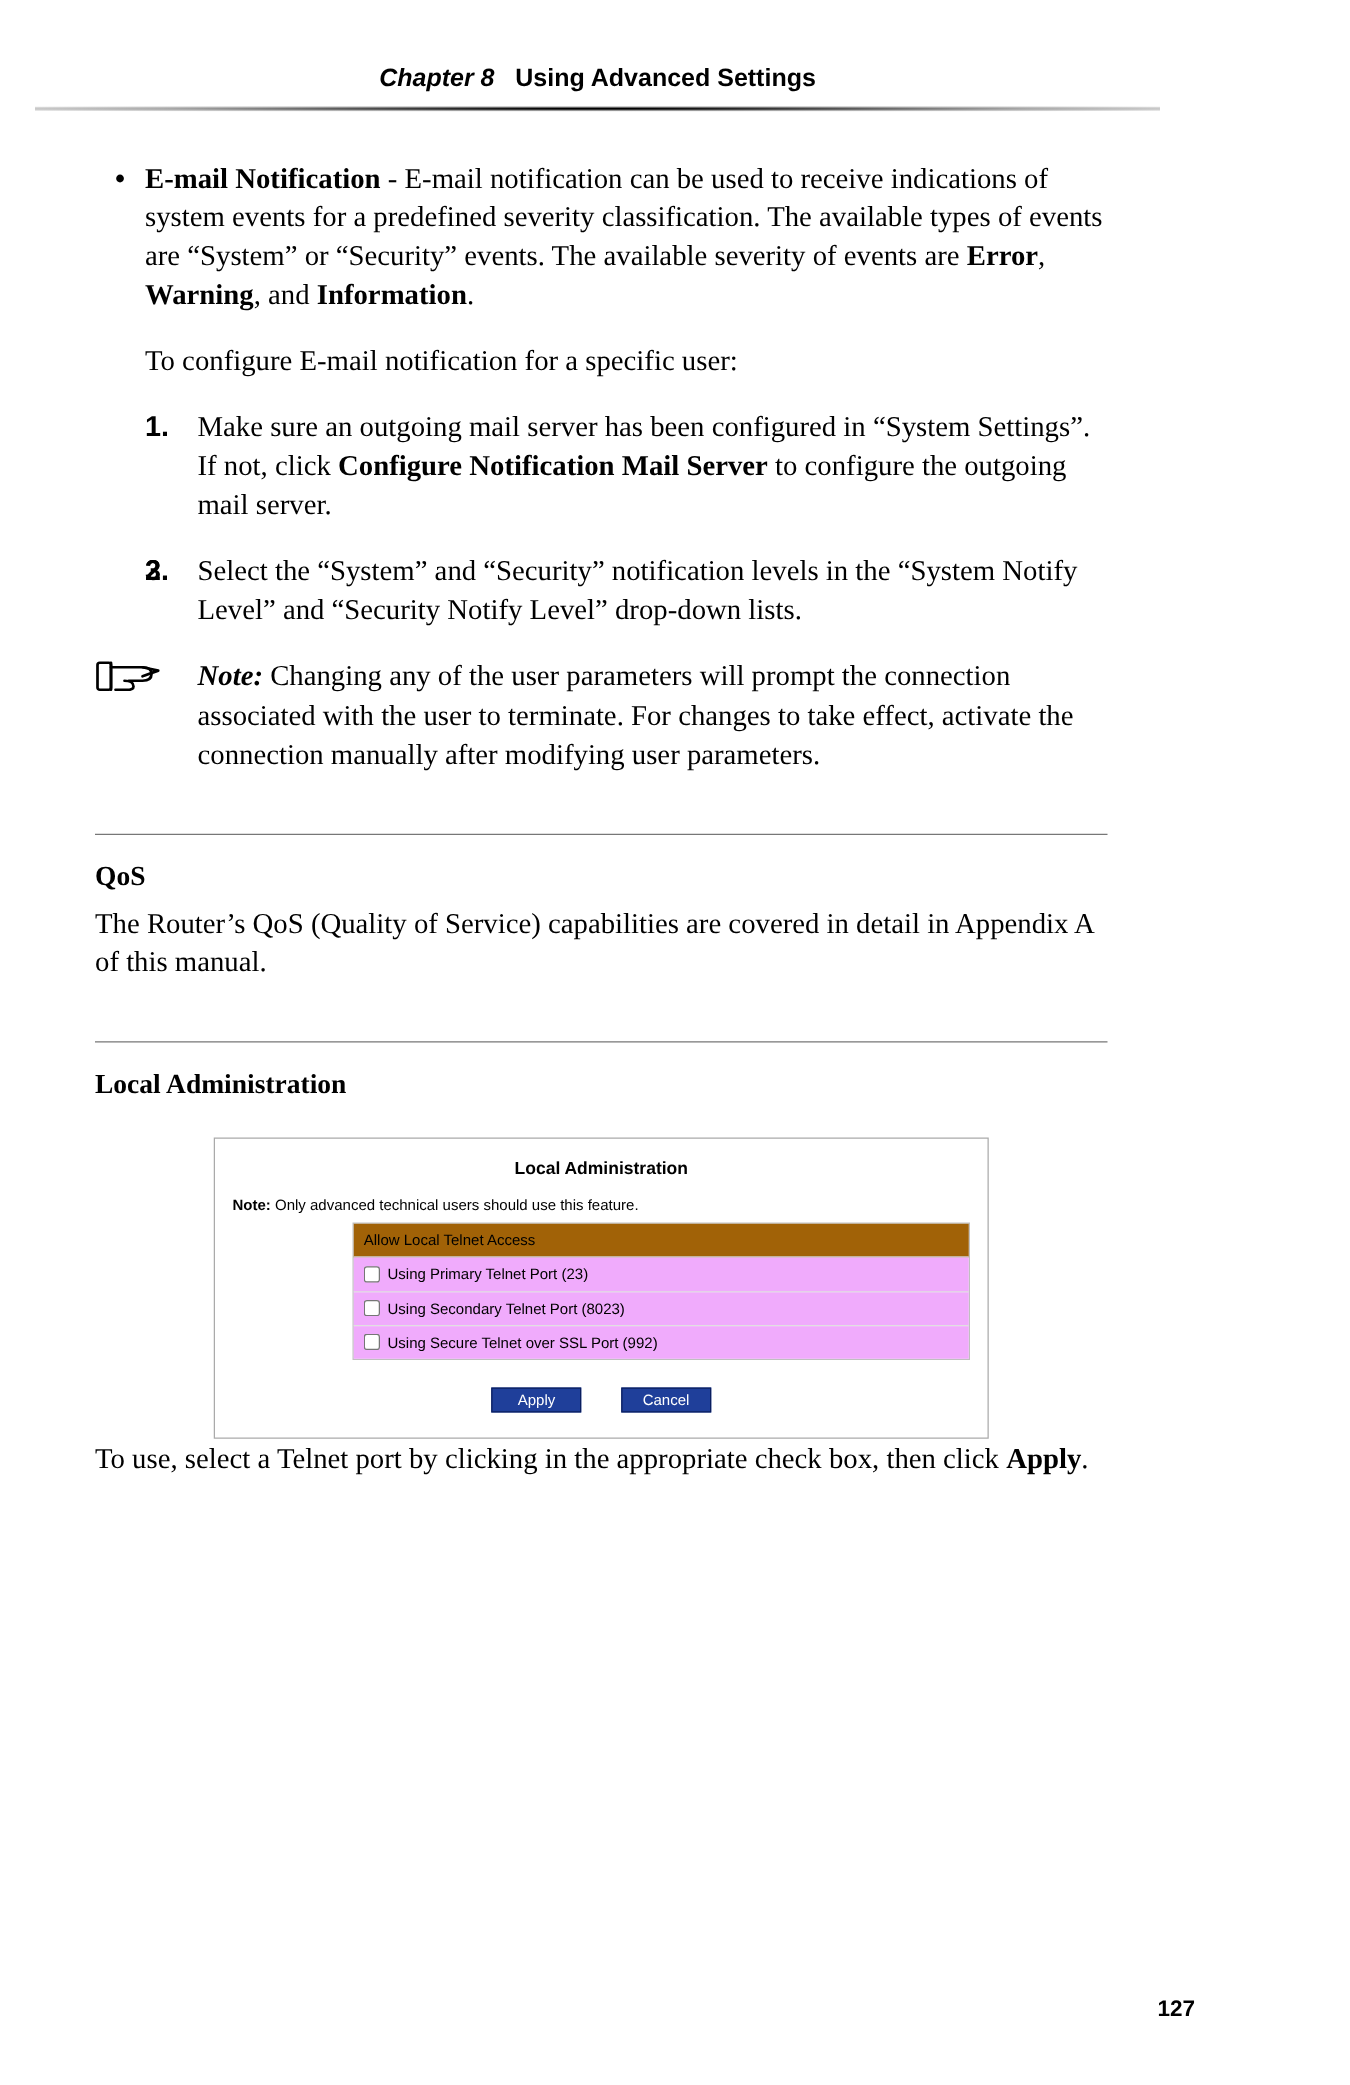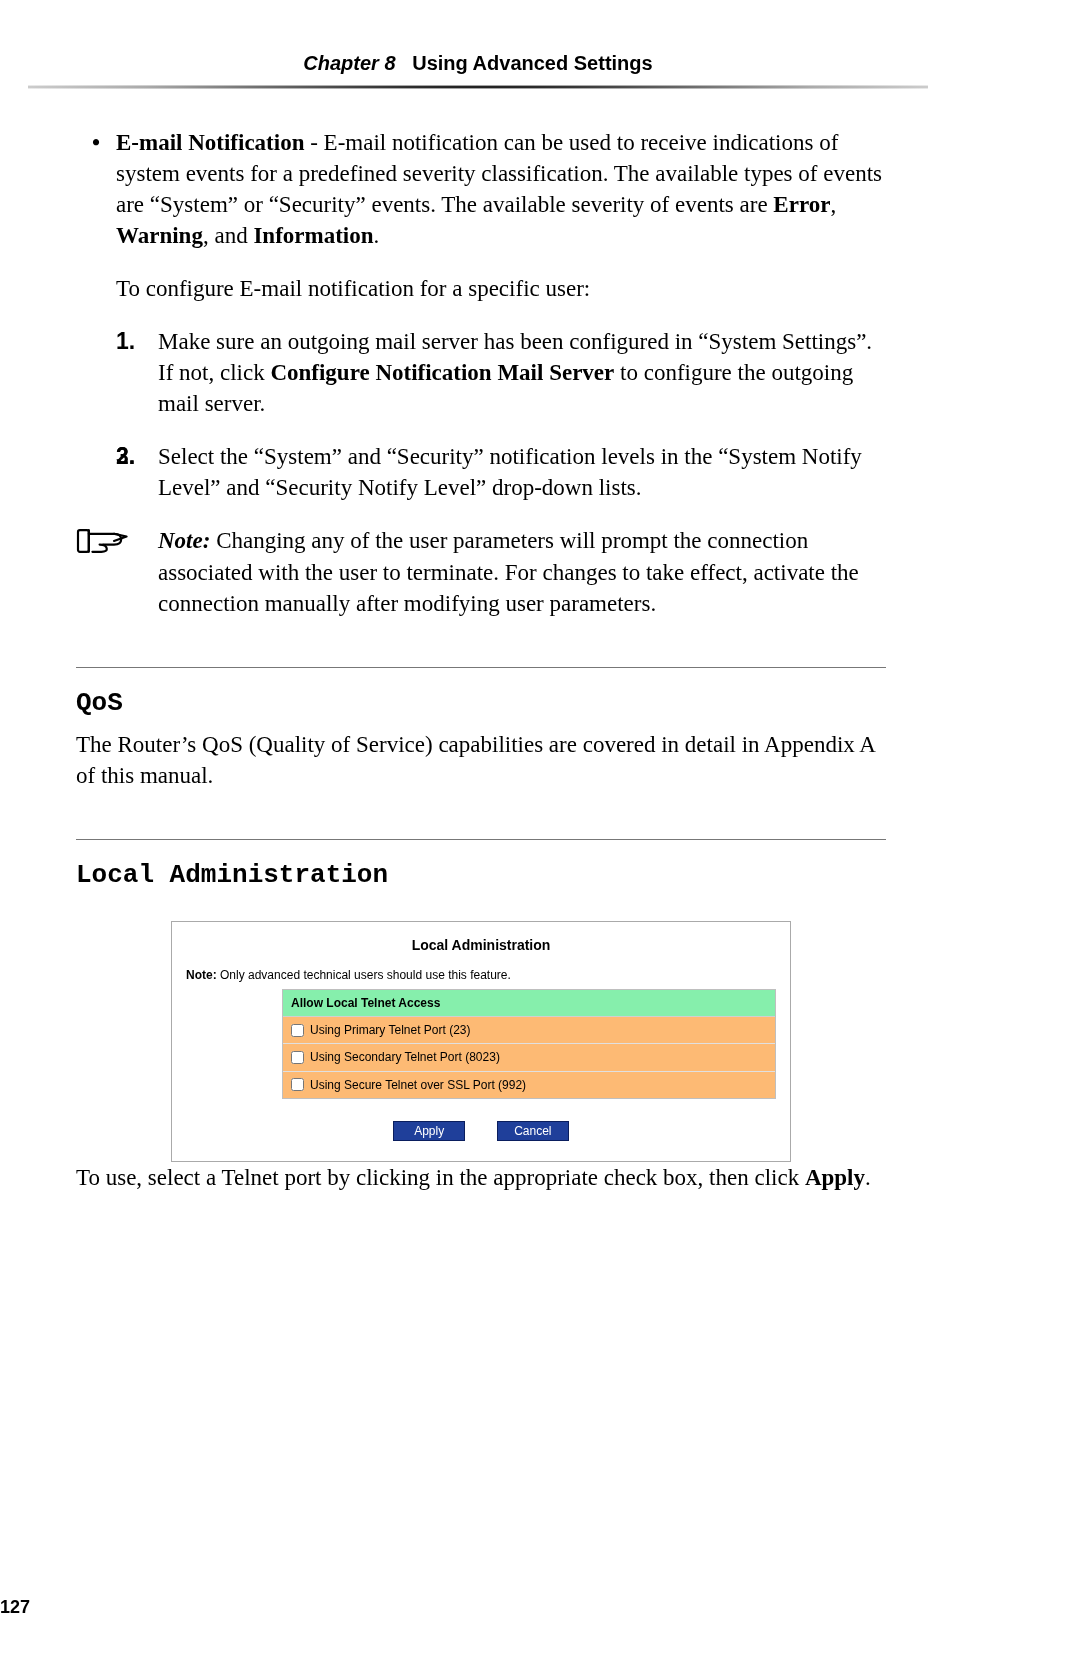--- a/index.html
+++ b/index.html
@@ -88,23 +88,23 @@
   .note-block .note-label { font-style: italic; font-weight: 700; }
 
   
   .section-rule {
     border: none;
     border-top: 1px solid #777;
     margin: 48px 0 18px 0;
     width: 100%;
   }
   h2.section-heading {
-    font-family: Liberation Mono, monospace;
-    font-weight: 700;
-    font-size: 26px;
+    font-family: Liberation Serif, serif;
+    font-weight: 700;
+    font-size: 22px;
     margin: 0 0 8px 0;
   }
   p.section-body { margin: 0 0 0 0; }
 
   strong { font-weight: 700; }
 
   
   .ui-shot {
     width: 620px;
     margin: 28px auto 0 auto;
@@ -122,34 +122,34 @@
     font-size: 14px;
   }
   .ui-shot .ui-note { font-size: 12px; margin-bottom: 6px; }
   .ui-shot .ui-note .lab { font-weight: 700; }
 
   .panel {
     border: 1px solid #bfbfbf;
     margin-left: 96px; 
   }
   .panel-head {
-    background: #86efac;
-    font-weight: 700;
+    background: #a16207;
+    font-weight: 400;
     padding: 5px 8px;
     border-bottom: 1px solid #d0d0d0;
     font-size: 12px;
   }
   .panel-row {
     display: flex;
     align-items: center;
     gap: 6px;
     padding: 5px 8px;
     border-bottom: 1px solid #e0e0e0;
     font-size: 12px;
-    background: #fdba74;
+    background: #f0abfc;
   }
   .panel-row:last-child { border-bottom: none; }
   .panel-row input[type=checkbox] {
     width: 13px; height: 13px; margin: 0;
   }
 
   .btn-row {
     text-align: center;
     margin-top: 22px;
   }
@@ -165,21 +165,21 @@
     font-family: Verdana, Arial, sans-serif;
   }
 
   .after-shot { margin-top: 34px; }
 
   
   .page-number {
     position: absolute;
     bottom: 50px;
     left: 0; right: 0;
-    text-align: left;
+    text-align: right;
     font-family: "Myriad Pro", "Segoe UI", Arial, sans-serif;
     font-weight: 700;
     font-size: 18px;
   }
 </style>
 </head>
 <body>
 
 <div class="page">
 

